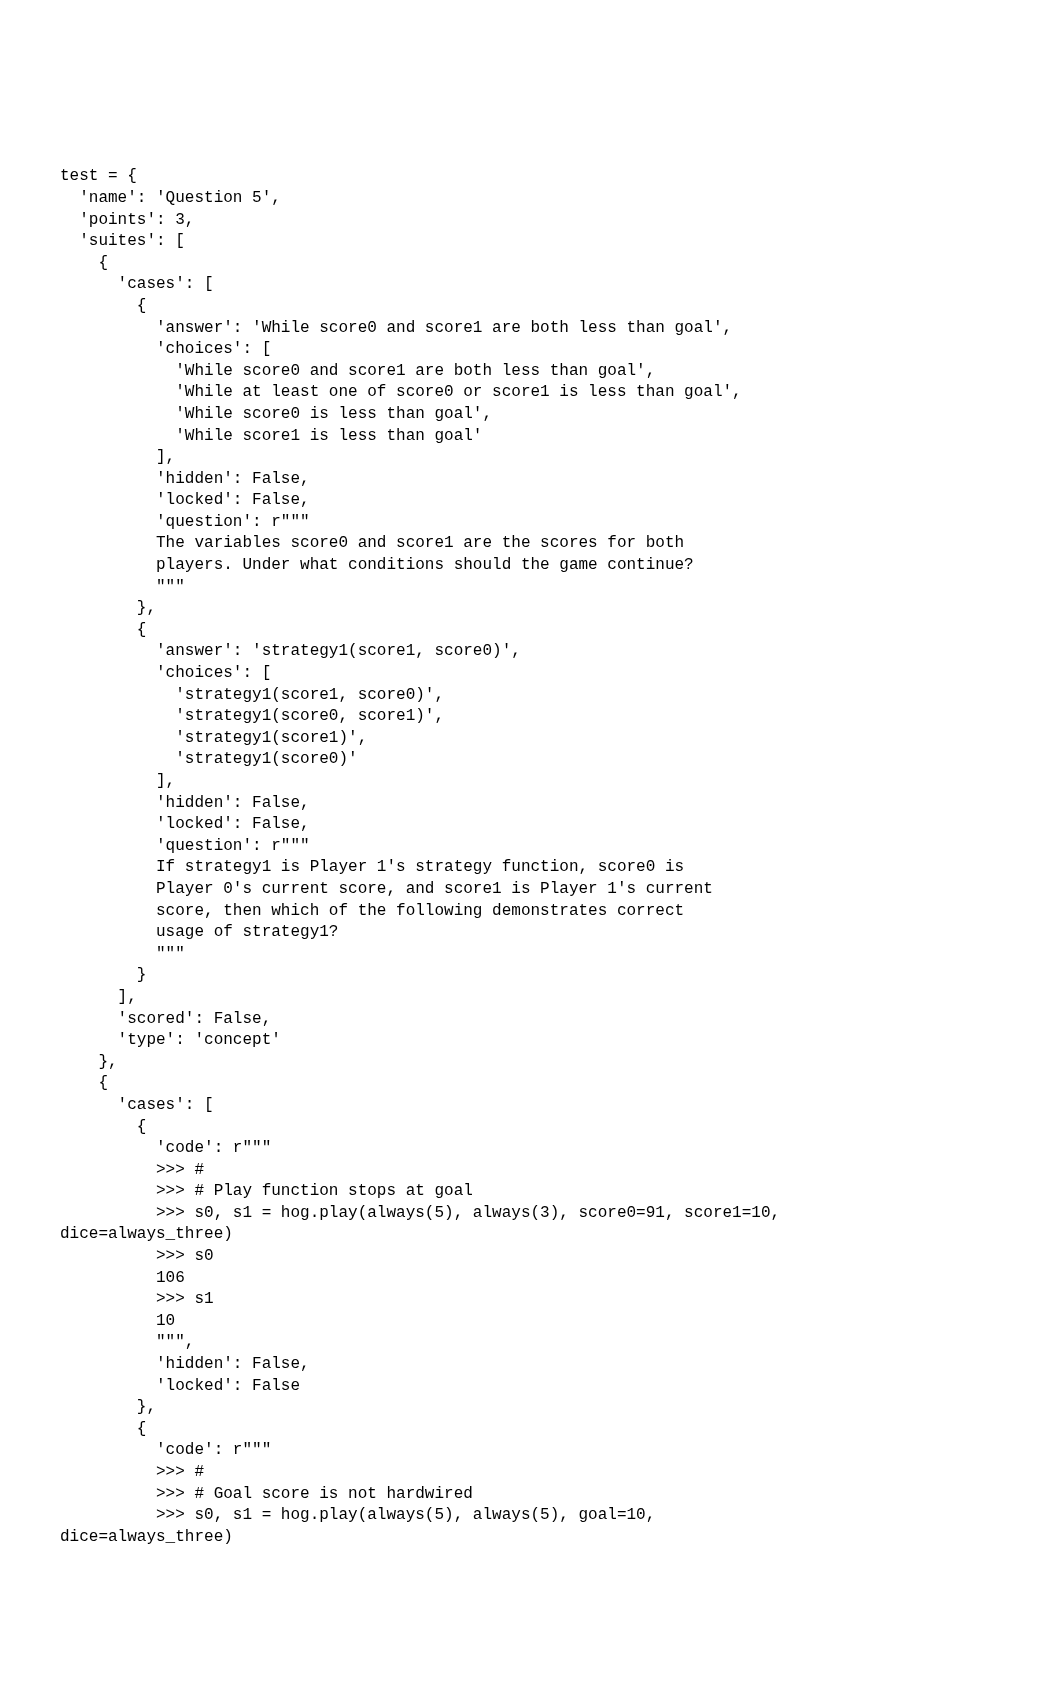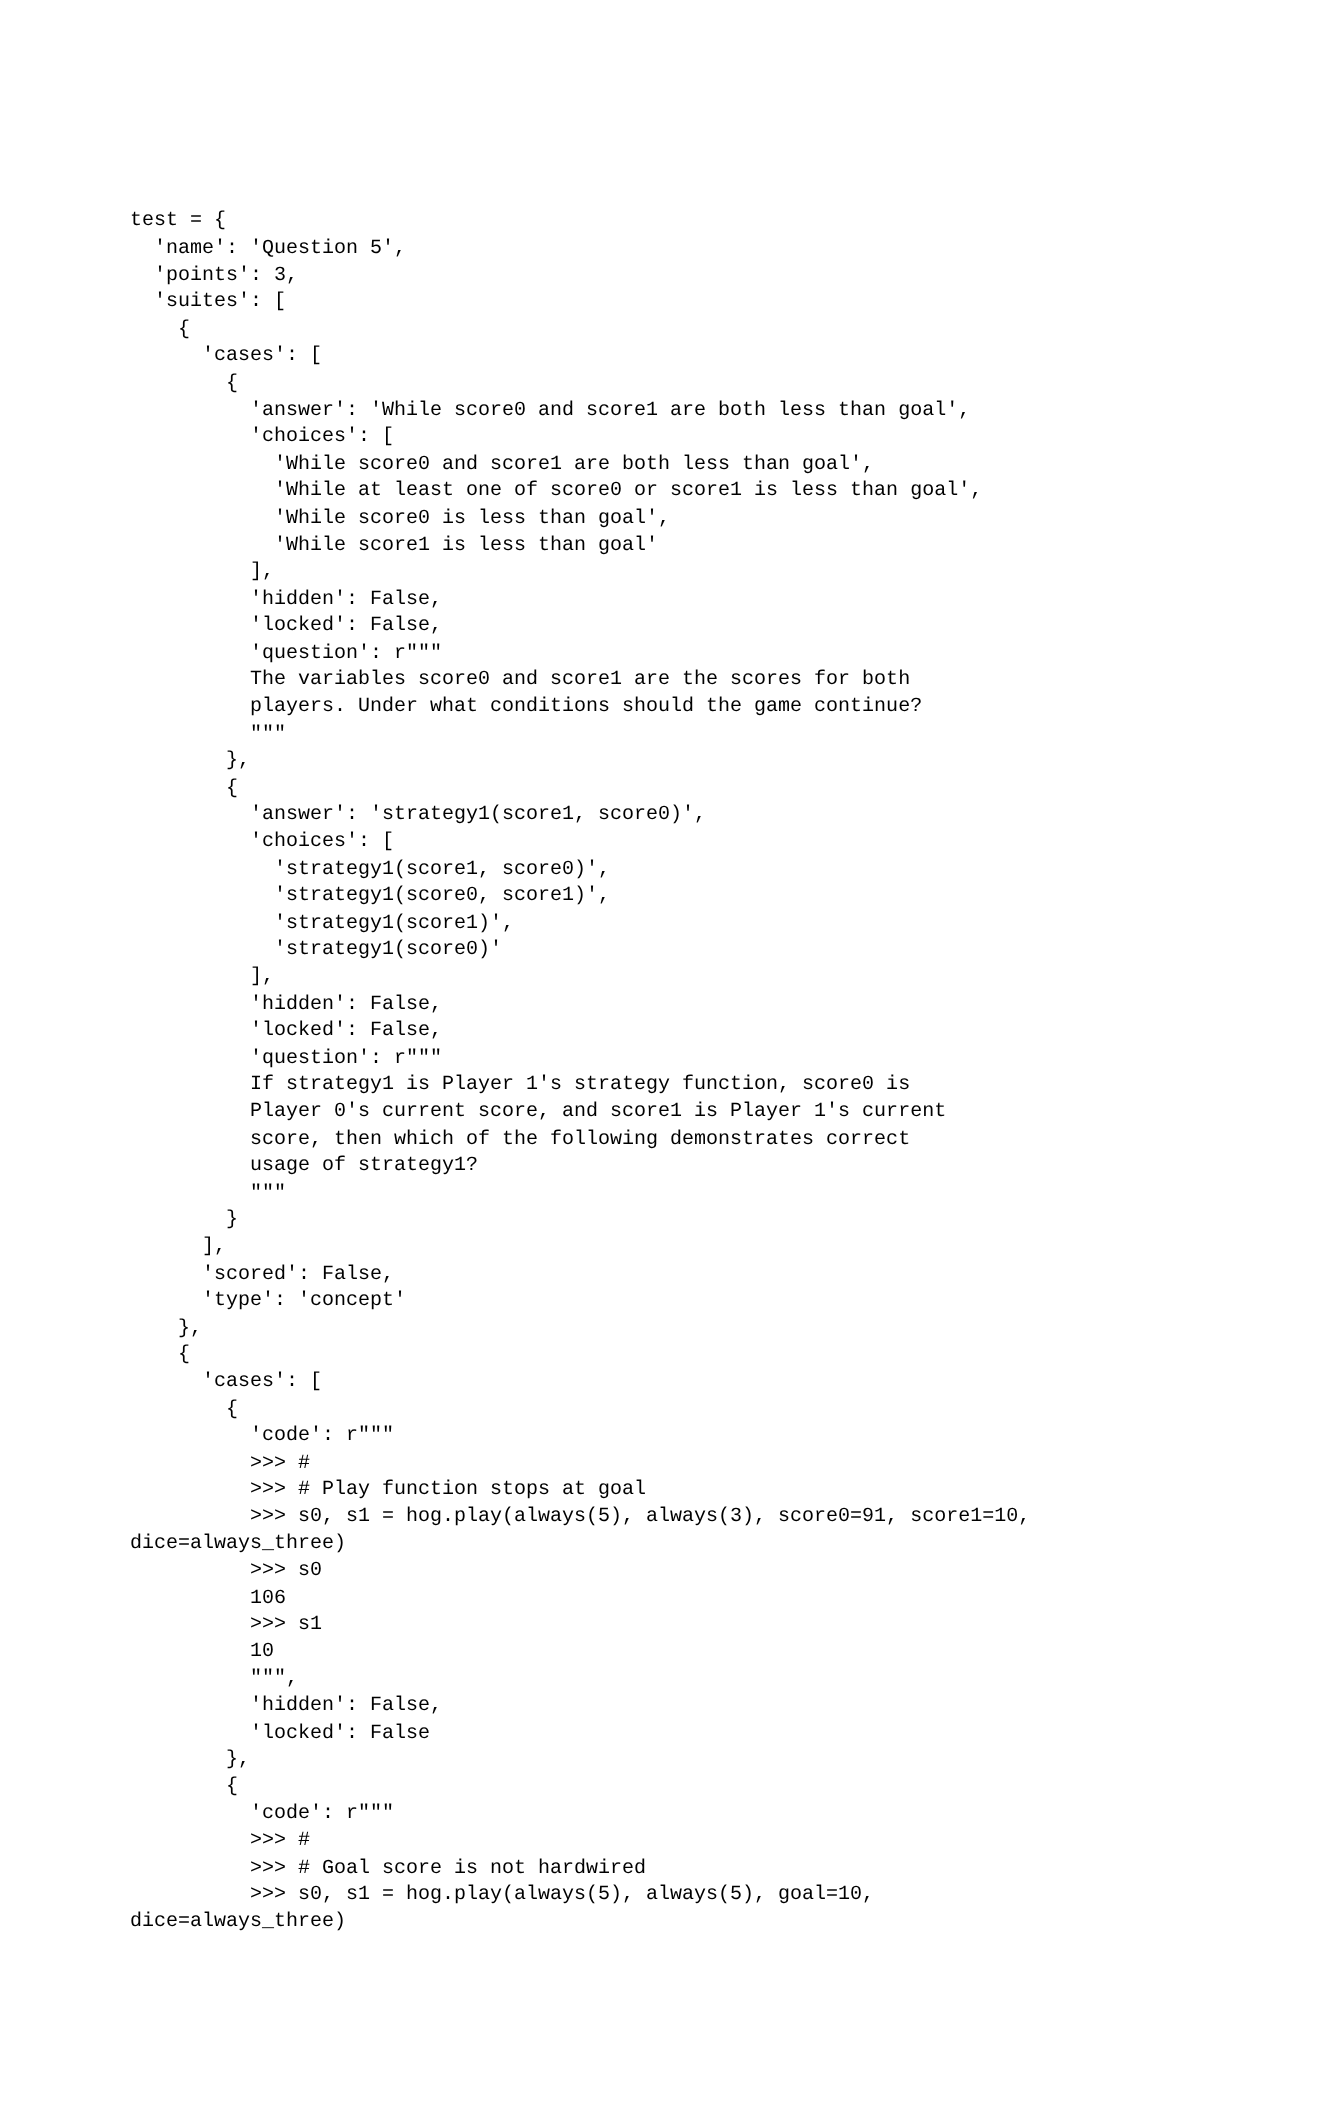--- a/index.html
+++ b/index.html
@@ -11,21 +11,20 @@
       background: #ffffff;
       font-family: "Courier New", Courier, monospace;
       font-size: 16px;
       line-height: 1.35;
       padding: 80px 60px;
       color: #000000;
       white-space: pre;
     }
     .code-block {
       display: block;
-      margin-left: 44px;
     }
   </style>
 </head>
 <body>
 
 
 
 <div class="code-block"><span>test = {</span>
 <span>  'name': 'Question 5',</span>
 <span>  'points': 3,</span>

